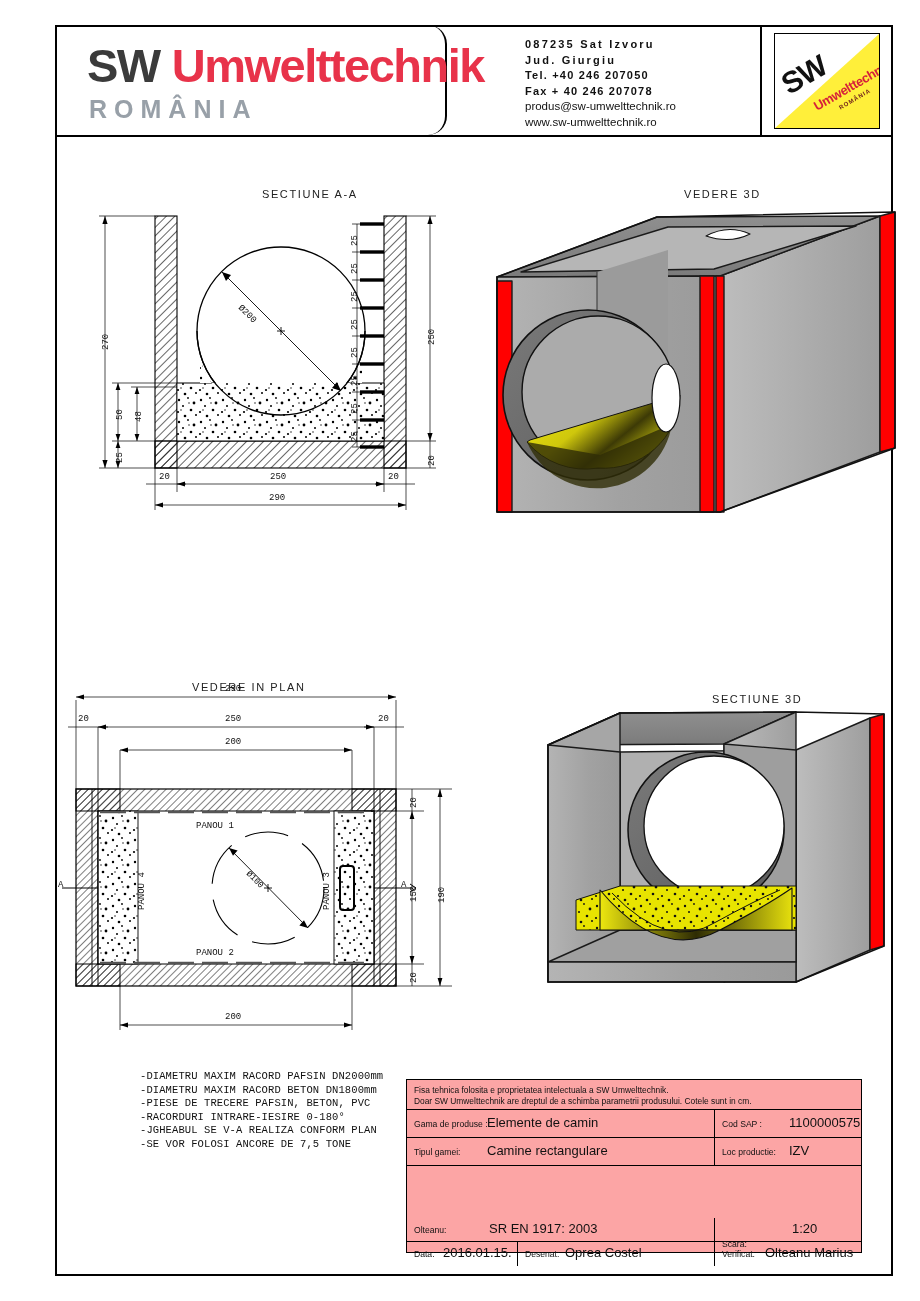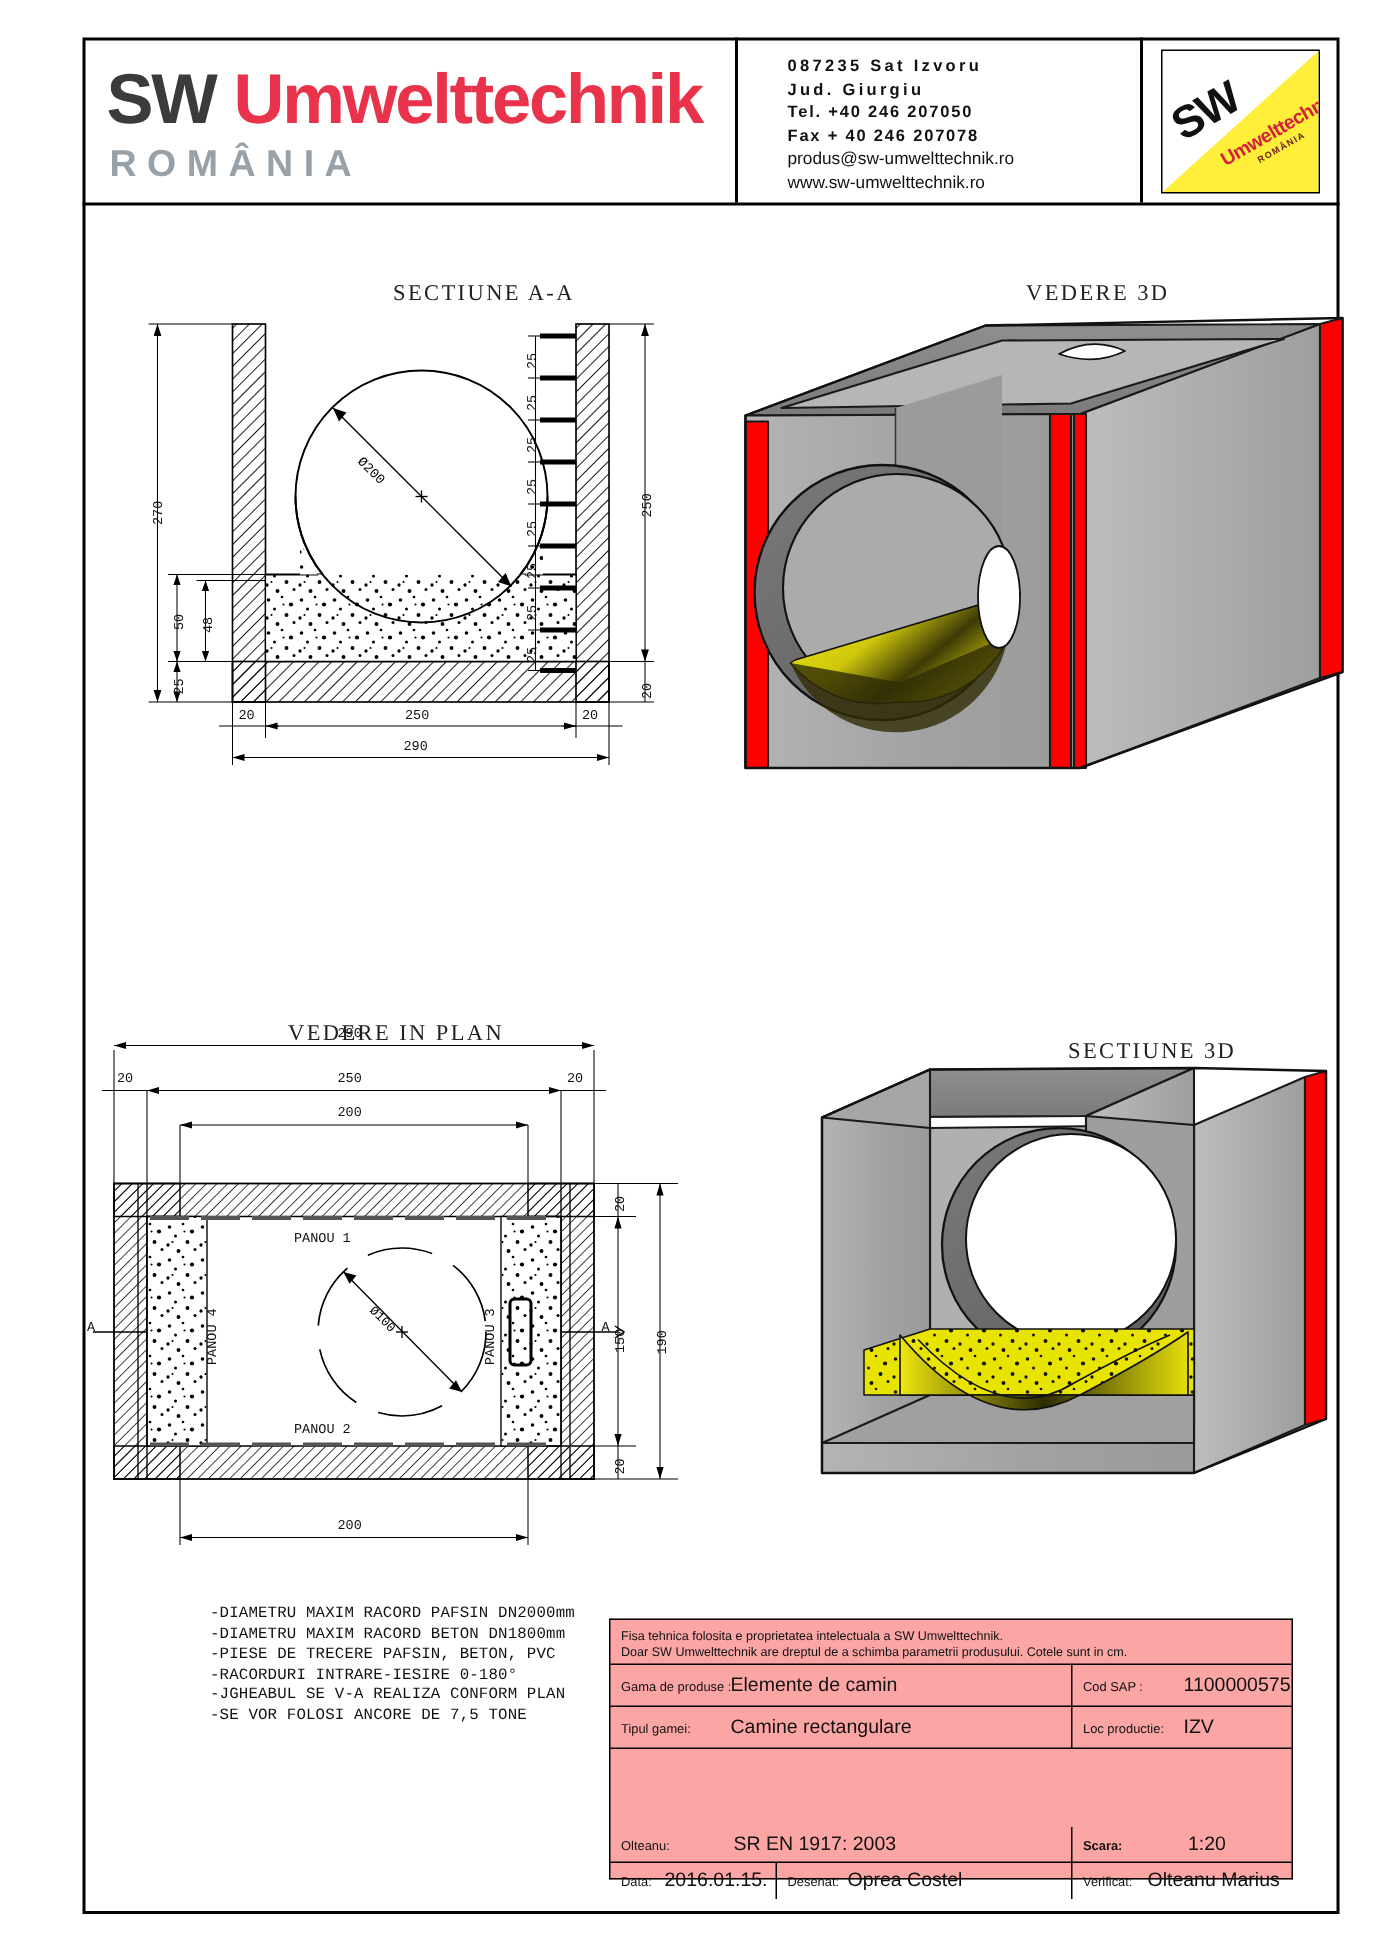--- a/index.html
+++ b/index.html
@@ -6,21 +6,21 @@
   html,body{margin:0;padding:0;background:#ffffff;}
   body{
     width:920px;height:1301px;position:relative;overflow:hidden;
     font-family:"Liberation Sans", sans-serif;color:#000;
   }
   .sheet{position:absolute;left:0;top:0;width:920px;height:1301px;background:#fff;}
   .frame{position:absolute;left:55px;top:25px;width:838px;height:1251px;border:2px solid #000;box-sizing:border-box;}
 
   
   .header{position:absolute;left:55px;top:25px;width:838px;height:112px;box-sizing:border-box;border-bottom:2px solid #000;}
-  .hdr-logo{position:absolute;left:0;top:0;width:437px;height:110px;box-sizing:border-box;border-right:2px solid #000;}
+  .hdr-logo{position:absolute;left:16px;top:0;width:376px;height:110px;box-sizing:border-box;border-right:2px solid #000;border-radius:19px;}
   .hdr-addr{position:absolute;left:452px;top:0;width:255px;height:110px;box-sizing:border-box;border-right:2px solid #000;}
   .hdr-badge{position:absolute;left:707px;top:0;width:129px;height:110px;box-sizing:border-box;}
 
   .brand-row{position:absolute;left:16px;top:13px;white-space:nowrap;}
   .brand-sw{font-size:47px;font-weight:bold;color:#3b3b3b;letter-spacing:-1.5px;font-family:"Liberation Sans",sans-serif;font-style:normal;}
   .brand-um{font-size:47px;font-weight:bold;color:#e8334a;letter-spacing:-1.5px;}
   .brand-ro{position:absolute;left:18px;top:70px;font-size:25px;font-weight:bold;color:#98a0a8;letter-spacing:7px;}
 
   .addr{position:absolute;left:18px;top:12px;font-size:11.5px;line-height:15.5px;color:#111;}
   .addr .sp{letter-spacing:2.2px;font-weight:bold;font-size:11px;}
@@ -28,21 +28,21 @@
   .addr .plain{font-size:11.5px;letter-spacing:0px;}
 
   .badge{position:absolute;left:12px;top:8px;width:104px;height:94px;border:1.5px solid #000;background:#fff;overflow:hidden;}
   .badge .tri{position:absolute;left:0;top:0;width:0;height:0;border-left:104px solid transparent;border-bottom:94px solid #ffef3a;}
   .badge .bsw{position:absolute;left:6px;top:24px;transform:rotate(-30deg);font-size:30px;font-weight:bold;color:#111;letter-spacing:-1px;}
   .badge .bum{position:absolute;left:34px;top:44px;transform:rotate(-30deg);font-size:13px;font-weight:bold;color:#d6203a;letter-spacing:-0.4px;}
   .badge .bro{position:absolute;left:62px;top:62px;transform:rotate(-30deg);font-size:6px;font-weight:bold;color:#6b1b1b;letter-spacing:1px;}
 
   
   .dwg{position:absolute;left:0;top:0;width:920px;height:1301px;pointer-events:none;}
-  .vlabel{position:absolute;font-size:15px;letter-spacing:1.6px;color:#222;font-family:Liberation Serif, serif;white-space:nowrap;}
+  .vlabel{position:absolute;font-size:11px;letter-spacing:1.6px;color:#222;font-family:Liberation Sans, sans-serif;white-space:nowrap;}
 
   
   .dim{position:absolute;font-size:9px;font-family:"Liberation Mono",monospace;color:#111;white-space:nowrap;}
   .dimv{position:absolute;font-size:9px;font-family:"Liberation Mono",monospace;color:#111;white-space:nowrap;transform:rotate(-90deg);transform-origin:left top;}
 
   
   .notes{position:absolute;left:140px;top:1070px;font-size:10.5px;line-height:13.6px;font-family:"Liberation Mono",monospace;color:#111;letter-spacing:0.1px;}
 
   
   .tb{position:absolute;left:406px;top:1079px;width:456px;height:174px;border:1.5px solid #000;box-sizing:border-box;background:#fca5a5;}
@@ -506,21 +506,21 @@
       <div class="lbl" style="left:315px;top:9px;">Loc productie:</div>
       <div class="val" style="left:382px;top:5px;">IZV</div>
     </div>
 
 
 
     <div class="row" style="top:138px;height:24px;">
       <div class="tbl-line" style="left:307px;top:0;width:1.3px;height:24px;"></div>
       <div class="lbl" style="left:7px;top:7px;">Olteanu:</div>
       <div class="val" style="left:82px;top:3px;">SR EN 1917: 2003</div>
-      <div class="lbl" style="left:315px;top:7px;font-weight:bold;">Scara:</div>
+      <div class="lbl" style="left:315px;top:21px;">Scara:</div>
       <div class="val" style="left:385px;top:3px;">1:20</div>
     </div>
 
     <div style="position:absolute;left:0;top:162px;height:24px;width:100%;">
       <div class="tbl-line" style="left:110px;top:0;width:1.3px;height:24px;"></div>
       <div class="tbl-line" style="left:307px;top:0;width:1.3px;height:24px;"></div>
       <div class="lbl" style="left:7px;top:7px;">Data:</div>
       <div class="val" style="left:36px;top:3px;">2016.01.15.</div>
       <div class="lbl" style="left:118px;top:7px;">Desenat:</div>
       <div class="val" style="left:158px;top:3px;">Oprea Costel</div>

